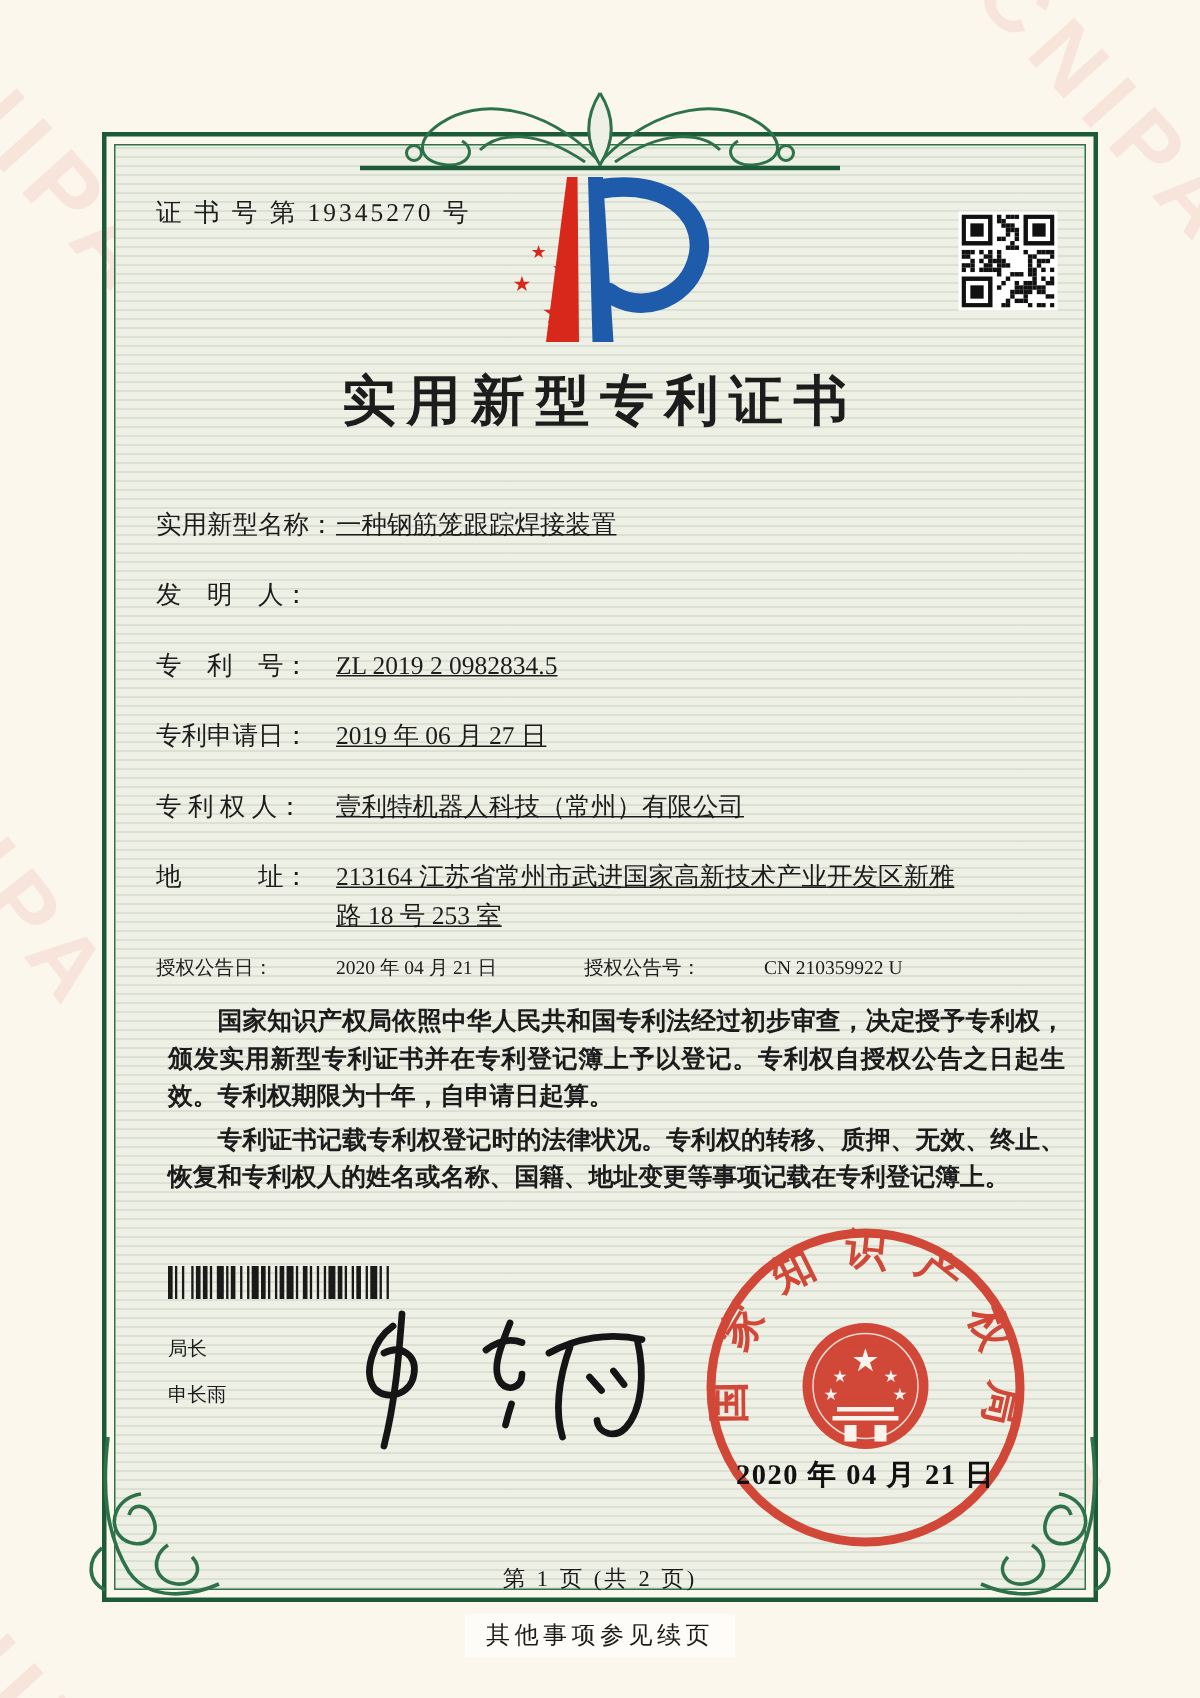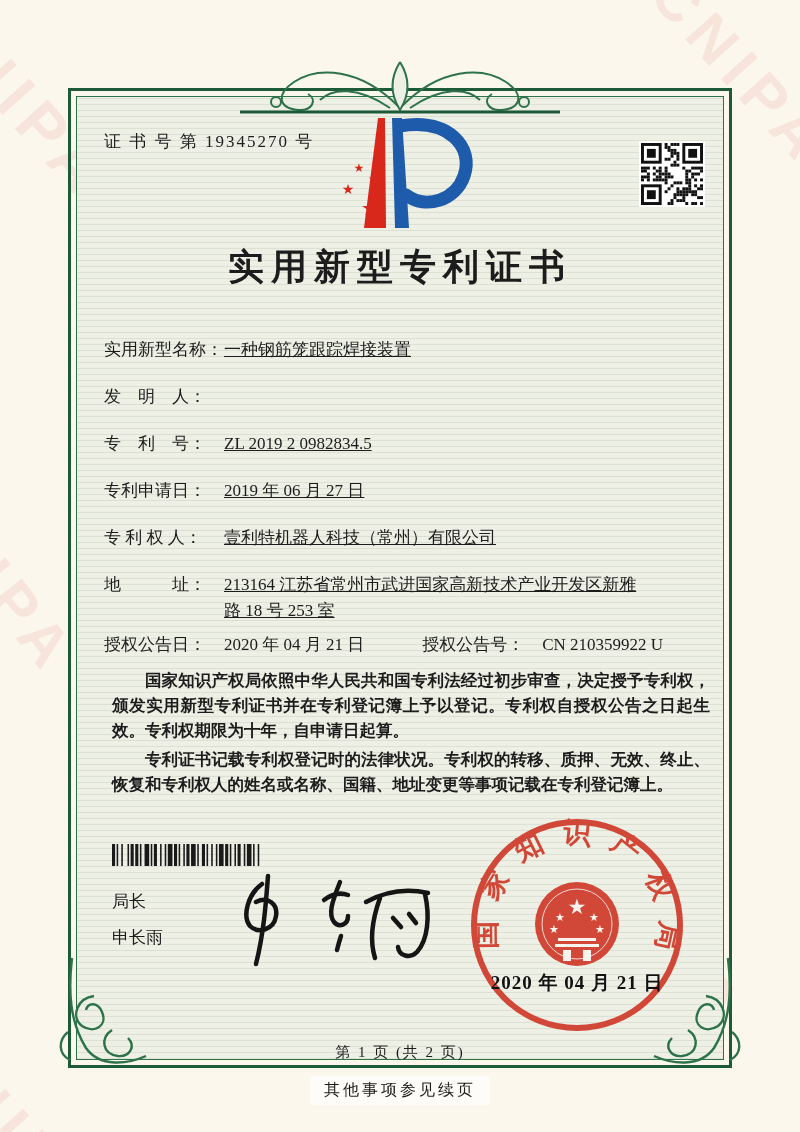--- a/index.html
+++ b/index.html
@@ -37,31 +37,31 @@
   #qr { position:absolute; left:639px; top:141px; z-index:4; background:#fff; padding:2px; }
   #title {
     position:absolute; left:0; top:243px; width:100%; text-align:center;
     font-size:36px; font-weight:bold; letter-spacing:7px; z-index:4;
   }
   
   #fields { position:absolute; left:104px; top:337px; width:600px; z-index:4; }
   .field-row { display:flex; margin-bottom:21px; font-size:17px; line-height:26px; }
   .field-label { flex:0 0 120px; white-space:nowrap; }
   .field-value { flex:1; white-space:pre-line;text-decoration:underline; }
-  #grant-row { display:flex; margin-top:-13px; margin-bottom:0; font-size:17px; line-height:26px; }
+  #grant-row { display:flex; margin-top:-13px; margin-bottom:0; font-size:13px; line-height:26px; }
   #grant-row .second { margin-left:58px; }
   
   #paragraphs { position:absolute; left:112px; top:668px; width:598px; z-index:4;font-weight:bold; }
   #paragraphs p {
     font-size:16.5px; line-height:25px; text-align:justify; text-indent:2em;
     margin-bottom:4px;
   }
   
   #barcode { position:absolute; left:112px; top:844px; z-index:4; }
-  #signer { position:absolute; left:112px; top:890px; z-index:4; font-size:17px; }
+  #signer { position:absolute; left:112px; top:890px; z-index:4; font-size:13px; }
   #signer div { margin-bottom:13px; }
   #signature { position:absolute; left:228px; top:870px; z-index:5; }
   
   #seal { position:absolute; left:462px; top:812px; z-index:5; opacity:.92; }
   #seal-date {
     position:absolute; left:462px; top:970px; width:230px; text-align:center;
     font-size:19px; font-weight:bold; color:#111; z-index:6; letter-spacing:1px;
   }
   
   #page-footer {

